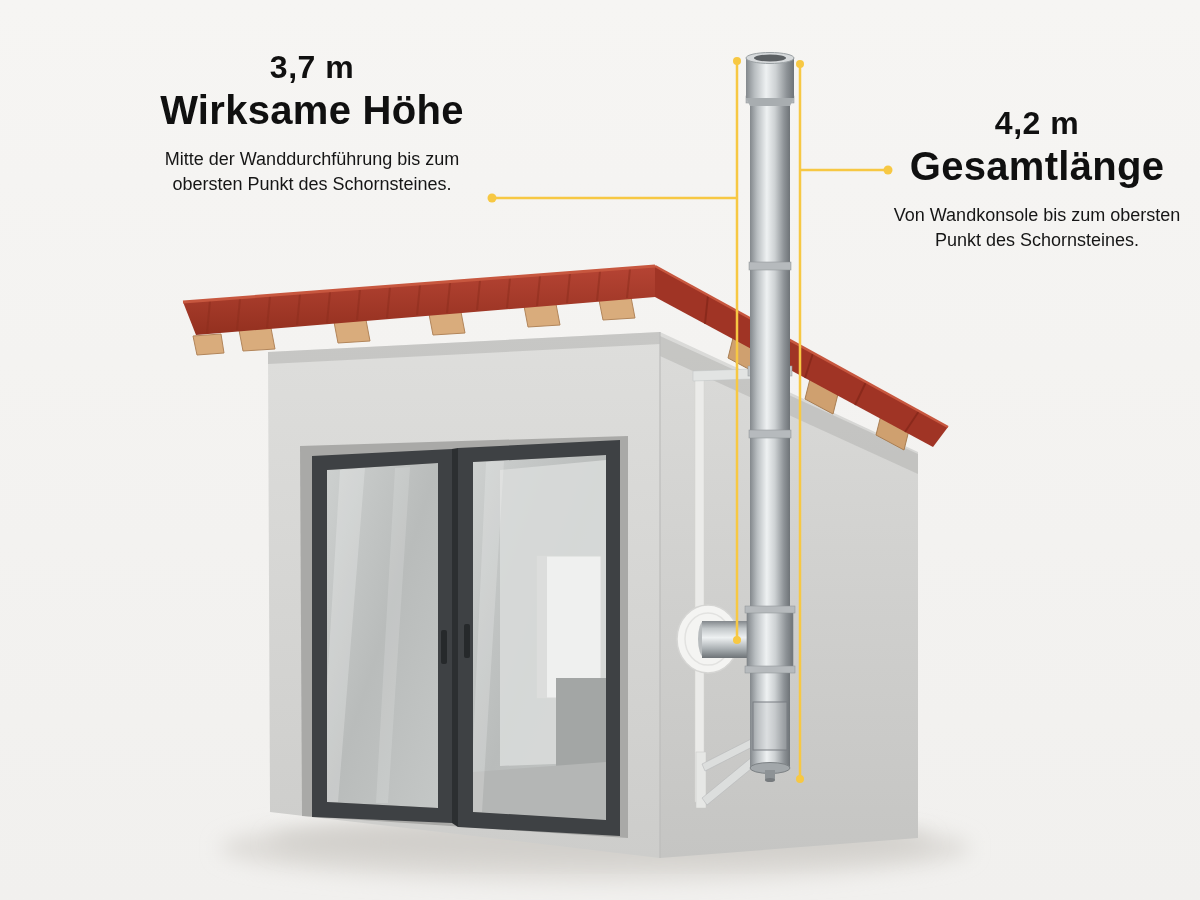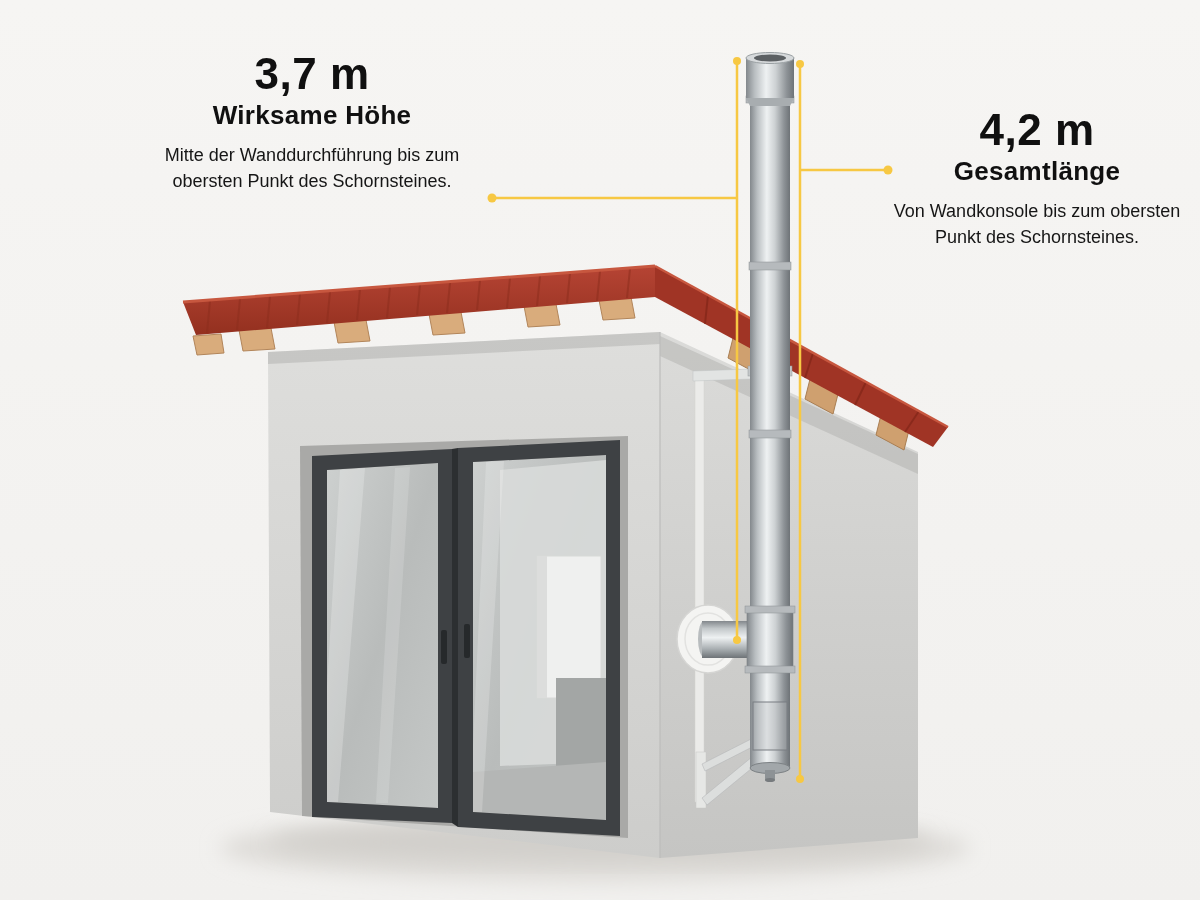--- a/index.html
+++ b/index.html
@@ -4,22 +4,22 @@
 <style>
   html,body{margin:0;padding:0;}
   body{
     width:1200px;height:900px;overflow:hidden;
     background:linear-gradient(#f6f5f3,#f1f0ee);
     font-family:"Liberation Sans", sans-serif;
   }
   .stage{position:relative;width:1200px;height:900px;}
   svg.scene{position:absolute;left:0;top:0;}
   .annotation{position:absolute;text-align:center;color:#101010;}
-  .annotation .value{font-size:44px;font-weight:800;line-height:1.08;letter-spacing:.5px;}
-  .annotation .label{font-size:26px;font-weight:800;line-height:1.18;margin-top:2px;letter-spacing:.3px;}
+  .annotation .value{font-size:32px;font-weight:800;line-height:1.08;letter-spacing:.5px;}
+  .annotation .label{font-size:40px;font-weight:800;line-height:1.18;margin-top:2px;letter-spacing:.3px;}
   .annotation .desc{font-size:18px;line-height:1.42;margin-top:13px;color:#161616;}
   .annotation.left{left:128px;top:50px;width:368px;}
   .annotation.right{left:872px;top:106px;width:330px;}
 </style>
 </head>
 <body>
 
 <div class="stage">
 
   <svg class="scene" width="1200" height="900" viewBox="0 0 1200 900">

